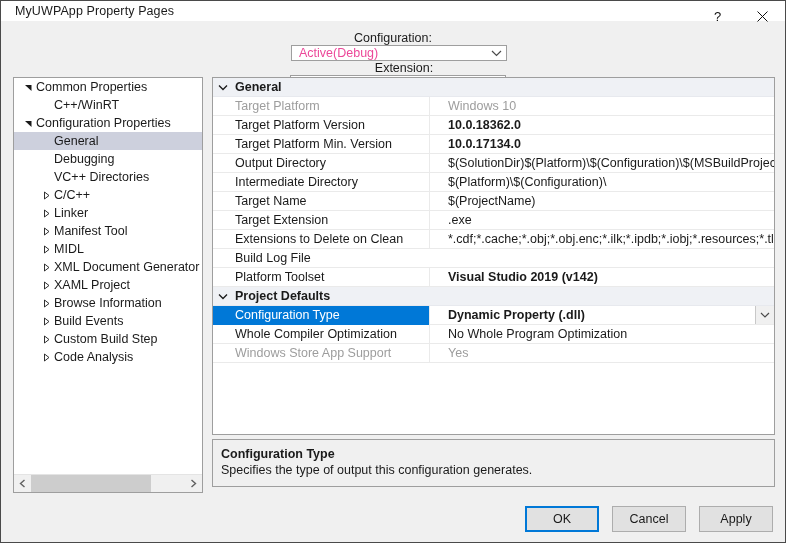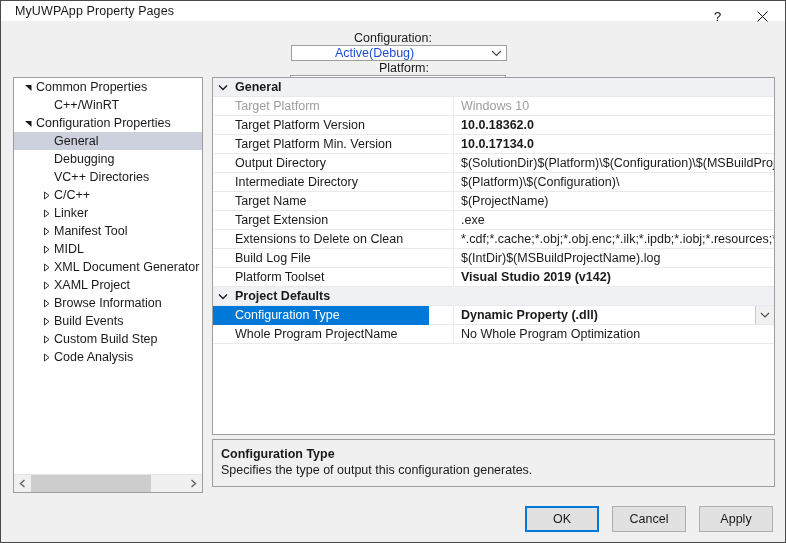--- a/index.html
+++ b/index.html
@@ -79,26 +79,25 @@
     background: #ffffff;
     border: 1px solid #9e9e9e;
     height: 23px;
     box-sizing: border-box;
     display: flex;
     align-items: center;
     cursor: default;
   }
   .combo .val {
     font-size: 12.5px;
-    color: #1d4ed8;
+    color: #ec4899;
     padding-left: 7px;
     flex: 1;
     white-space: nowrap;
     overflow: hidden;
-    margin-left: 36px;
   }
   .combo .chev {
     width: 20px;
     display: flex;
     align-items: center;
     justify-content: center;
   }
   .chev svg { display: block; }
   #combo-config {
     width: 216px;
@@ -214,21 +213,20 @@
   }
   .grow.category {
     background: #eff1f5;
     font-weight: bold;
     color: #1a1a1a;
     border-bottom: 1px solid #e7e9ee;
   }
   .grow.prop {
     border-bottom: 1px solid #eaeaea;
     background: #ffffff;
-    gap: 24px;
   }
   .cat-arrow {
     width: 20px;
     flex: 0 0 20px;
     display: flex;
     align-items: center;
     justify-content: center;
   }
   .cat-label { padding-left: 2px; }
   .pname {
@@ -237,21 +235,21 @@
     padding-left: 22px;
     box-sizing: border-box;
     white-space: nowrap;
     overflow: hidden;
     color: #1a1a1a;
     height: 19px;
     line-height: 19px;
   }
   .pval {
     flex: 1;
-    padding-left: 7px;
+    padding-left: 18px;
     box-sizing: border-box;
     white-space: nowrap;
     overflow: hidden;
     color: #1a1a1a;
     height: 19px;
     line-height: 19px;
     border-left: 1px solid #eaeaea;
   }
   .grow.disabled .pname,
   .grow.disabled .pval { color: #9d9d9d; }
@@ -339,21 +337,21 @@
   <div class="config-row">
     <span class="lbl">Configuration:</span>
     <div class="combo" id="combo-config">
       <span class="val">Active(Debug)</span>
       <span class="chev">
         <svg width="11" height="7" viewBox="0 0 11 7">
             <path d="M1 1 L5.5 5.5 L10 1" stroke="#4a4a4a" stroke-width="1.2" fill="none"></path>
           </svg>
       </span>
     </div>
-    <span class="lbl" style="margin-left:22px;">Platform:</span>
+    <span class="lbl" style="margin-left:22px;">Extension:</span>
     <div class="combo" id="combo-platform">
       <span class="val">x64</span>
       <span class="chev">
         <svg width="11" height="7" viewBox="0 0 11 7">
             <path d="M1 1 L5.5 5.5 L10 1" stroke="#4a4a4a" stroke-width="1.2" fill="none"></path>
           </svg>
       </span>
     </div>
     <button class="pushbtn" id="btn-configmgr">Configuration Document...</button>
   </div>
@@ -543,21 +541,20 @@
         <div class="grow prop">
           <div class="pname">Target Extension</div>
           <div class="pval">.exe</div>
         </div>
         <div class="grow prop">
           <div class="pname">Extensions to Delete on Clean</div>
           <div class="pval">*.cdf;*.cache;*.obj;*.obj.enc;*.ilk;*.ipdb;*.iobj;*.resources;*.tlb;*.tli;*.tlh</div>
         </div>
         <div class="grow prop">
           <div class="pname">Build Log File</div>
-          <div class="pval">$(IntDir)$(MSBuildProjectName).log</div>
         </div>
         <div class="grow prop bold">
           <div class="pname">Platform Toolset</div>
           <div class="pval">Visual Studio 2019 (v142)</div>
         </div>
         <div class="grow category">
           <span class="cat-arrow">
             <svg width="10" height="7" viewBox="0 0 10 7">
               <path d="M1 1.5 L5 5.5 L9 1.5" stroke="#1a1a1a" stroke-width="1.3" fill="none"></path>
             </svg>
@@ -567,22 +564,26 @@
         <div class="grow prop bold selected">
           <div class="pname">Configuration Type</div>
           <div class="pval">Dynamic Property (.dll)</div>
           <div class="val-chev">
             <svg width="10" height="6" viewBox="0 0 10 6">
               <path d="M1 1 L5 5 L9 1" stroke="#4a4a4a" stroke-width="1.2" fill="none"></path>
             </svg>
           </div>
         </div>
         <div class="grow prop">
-          <div class="pname">Whole Program ProjectName</div>
+          <div class="pname">Whole Compiler Optimization</div>
           <div class="pval">No Whole Program Optimization</div>
+        </div>
+        <div class="grow prop disabled">
+          <div class="pname">Windows Store App Support</div>
+          <div class="pval">Yes</div>
         </div>
       </div>
   </div>
 
   <div id="desc-panel">
     <div class="desc-title">Configuration Type</div>
     <div class="desc-body">Specifies the type of output this configuration generates.</div>
   </div>
 
   <div class="footer">

